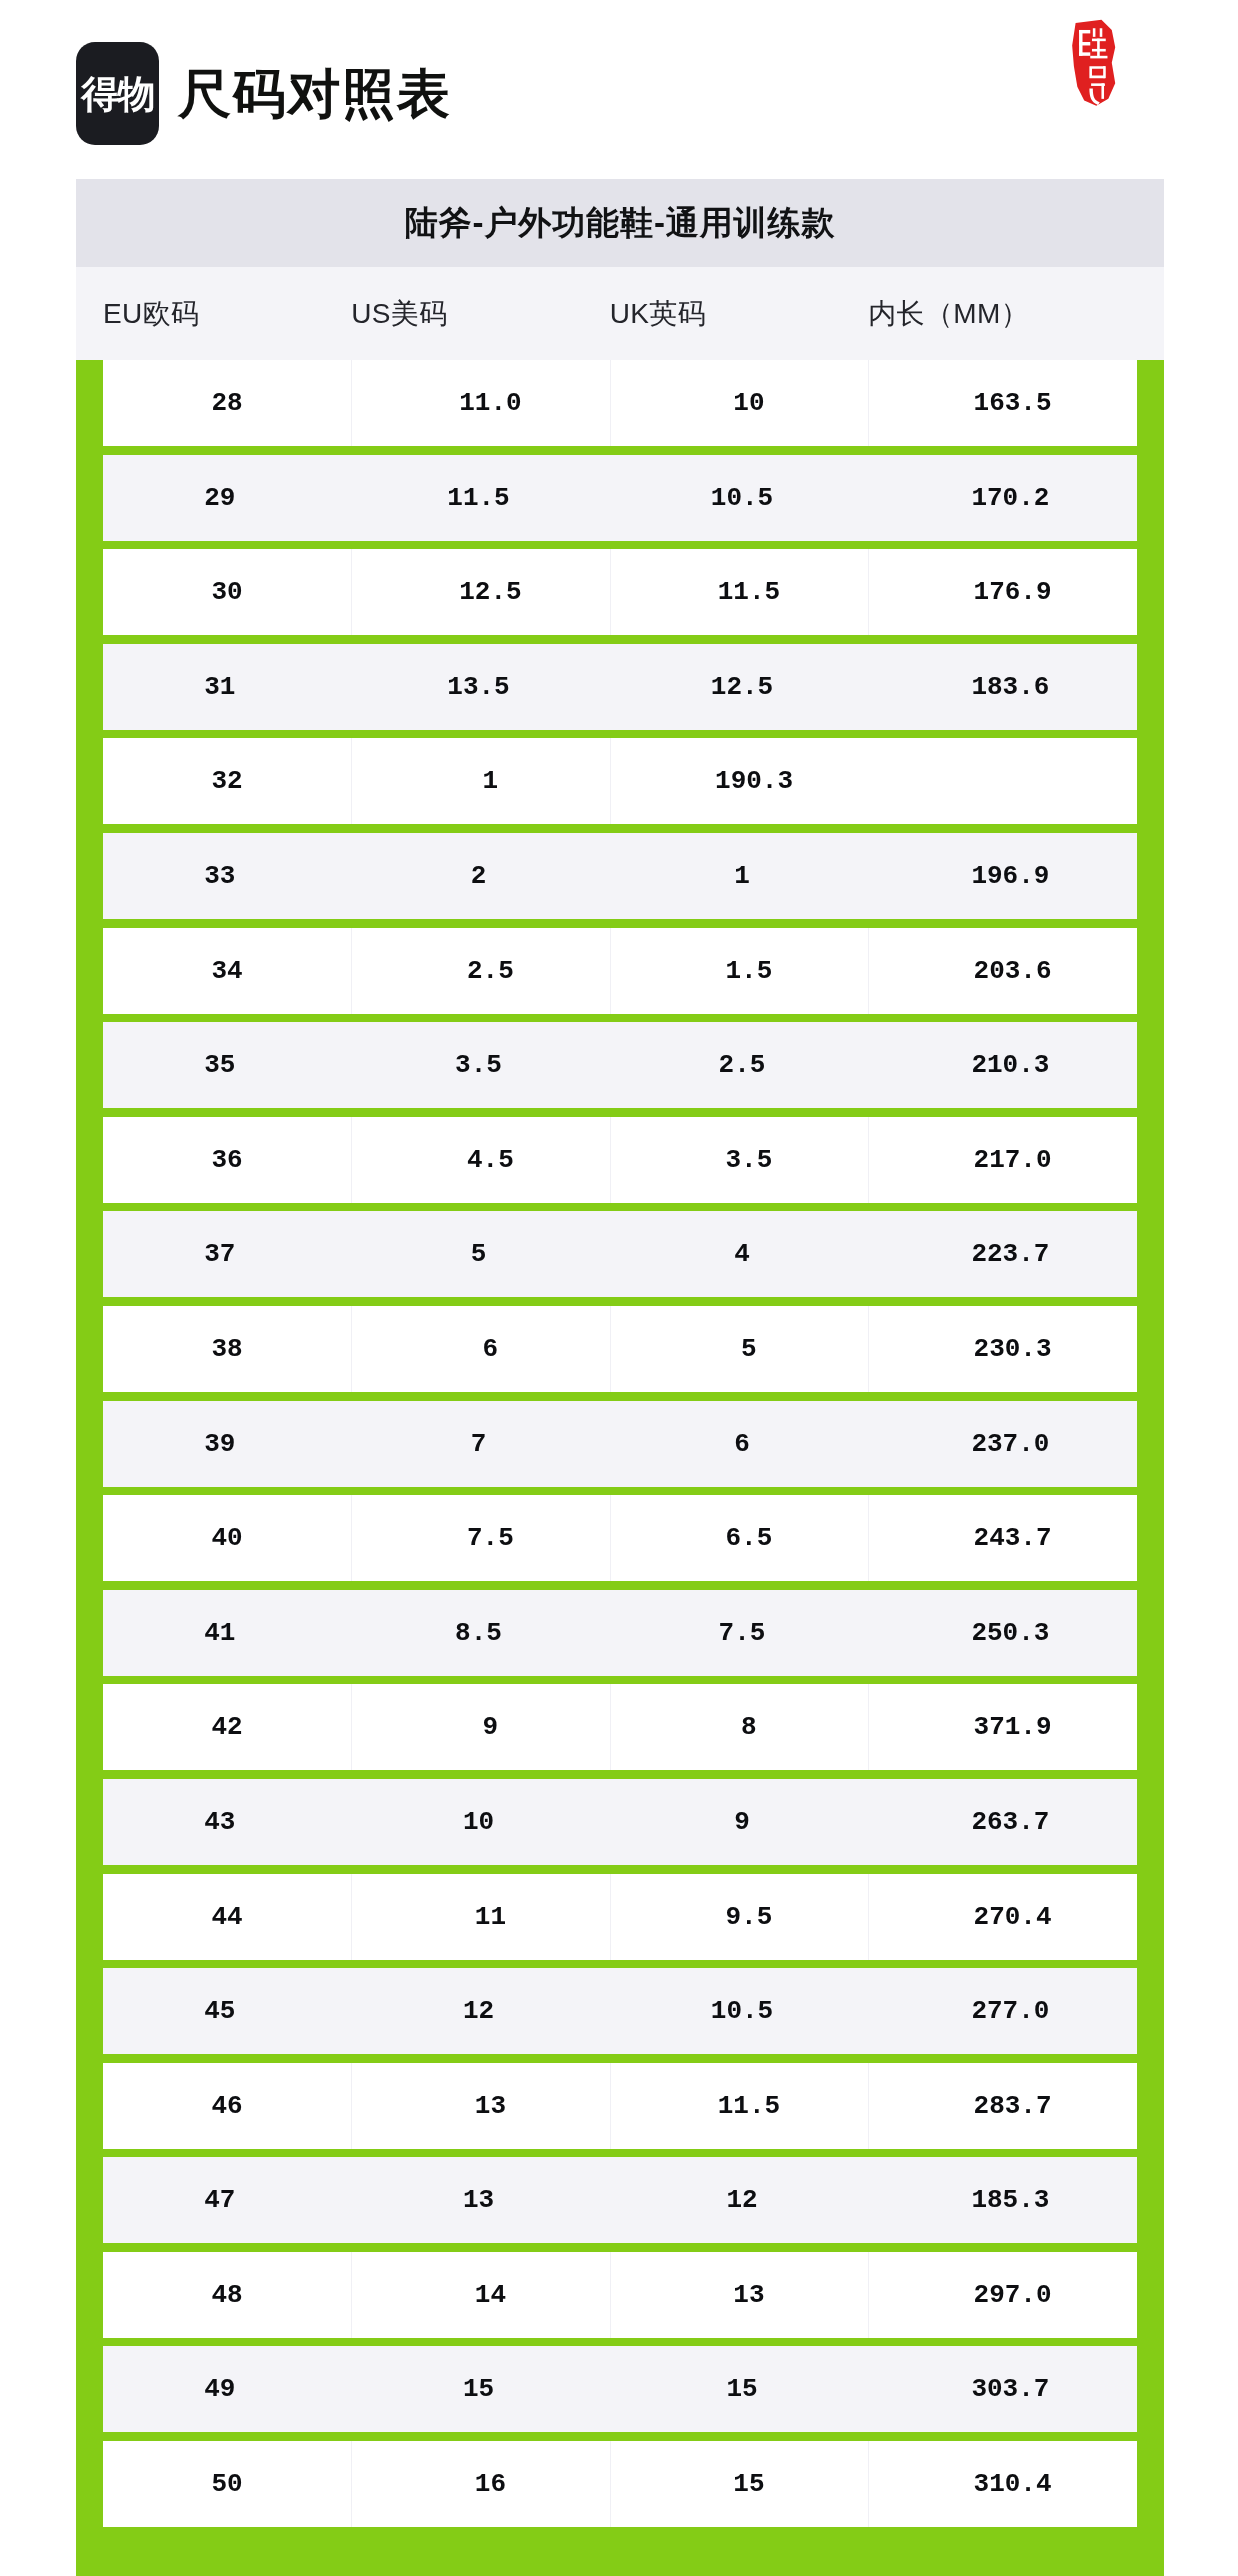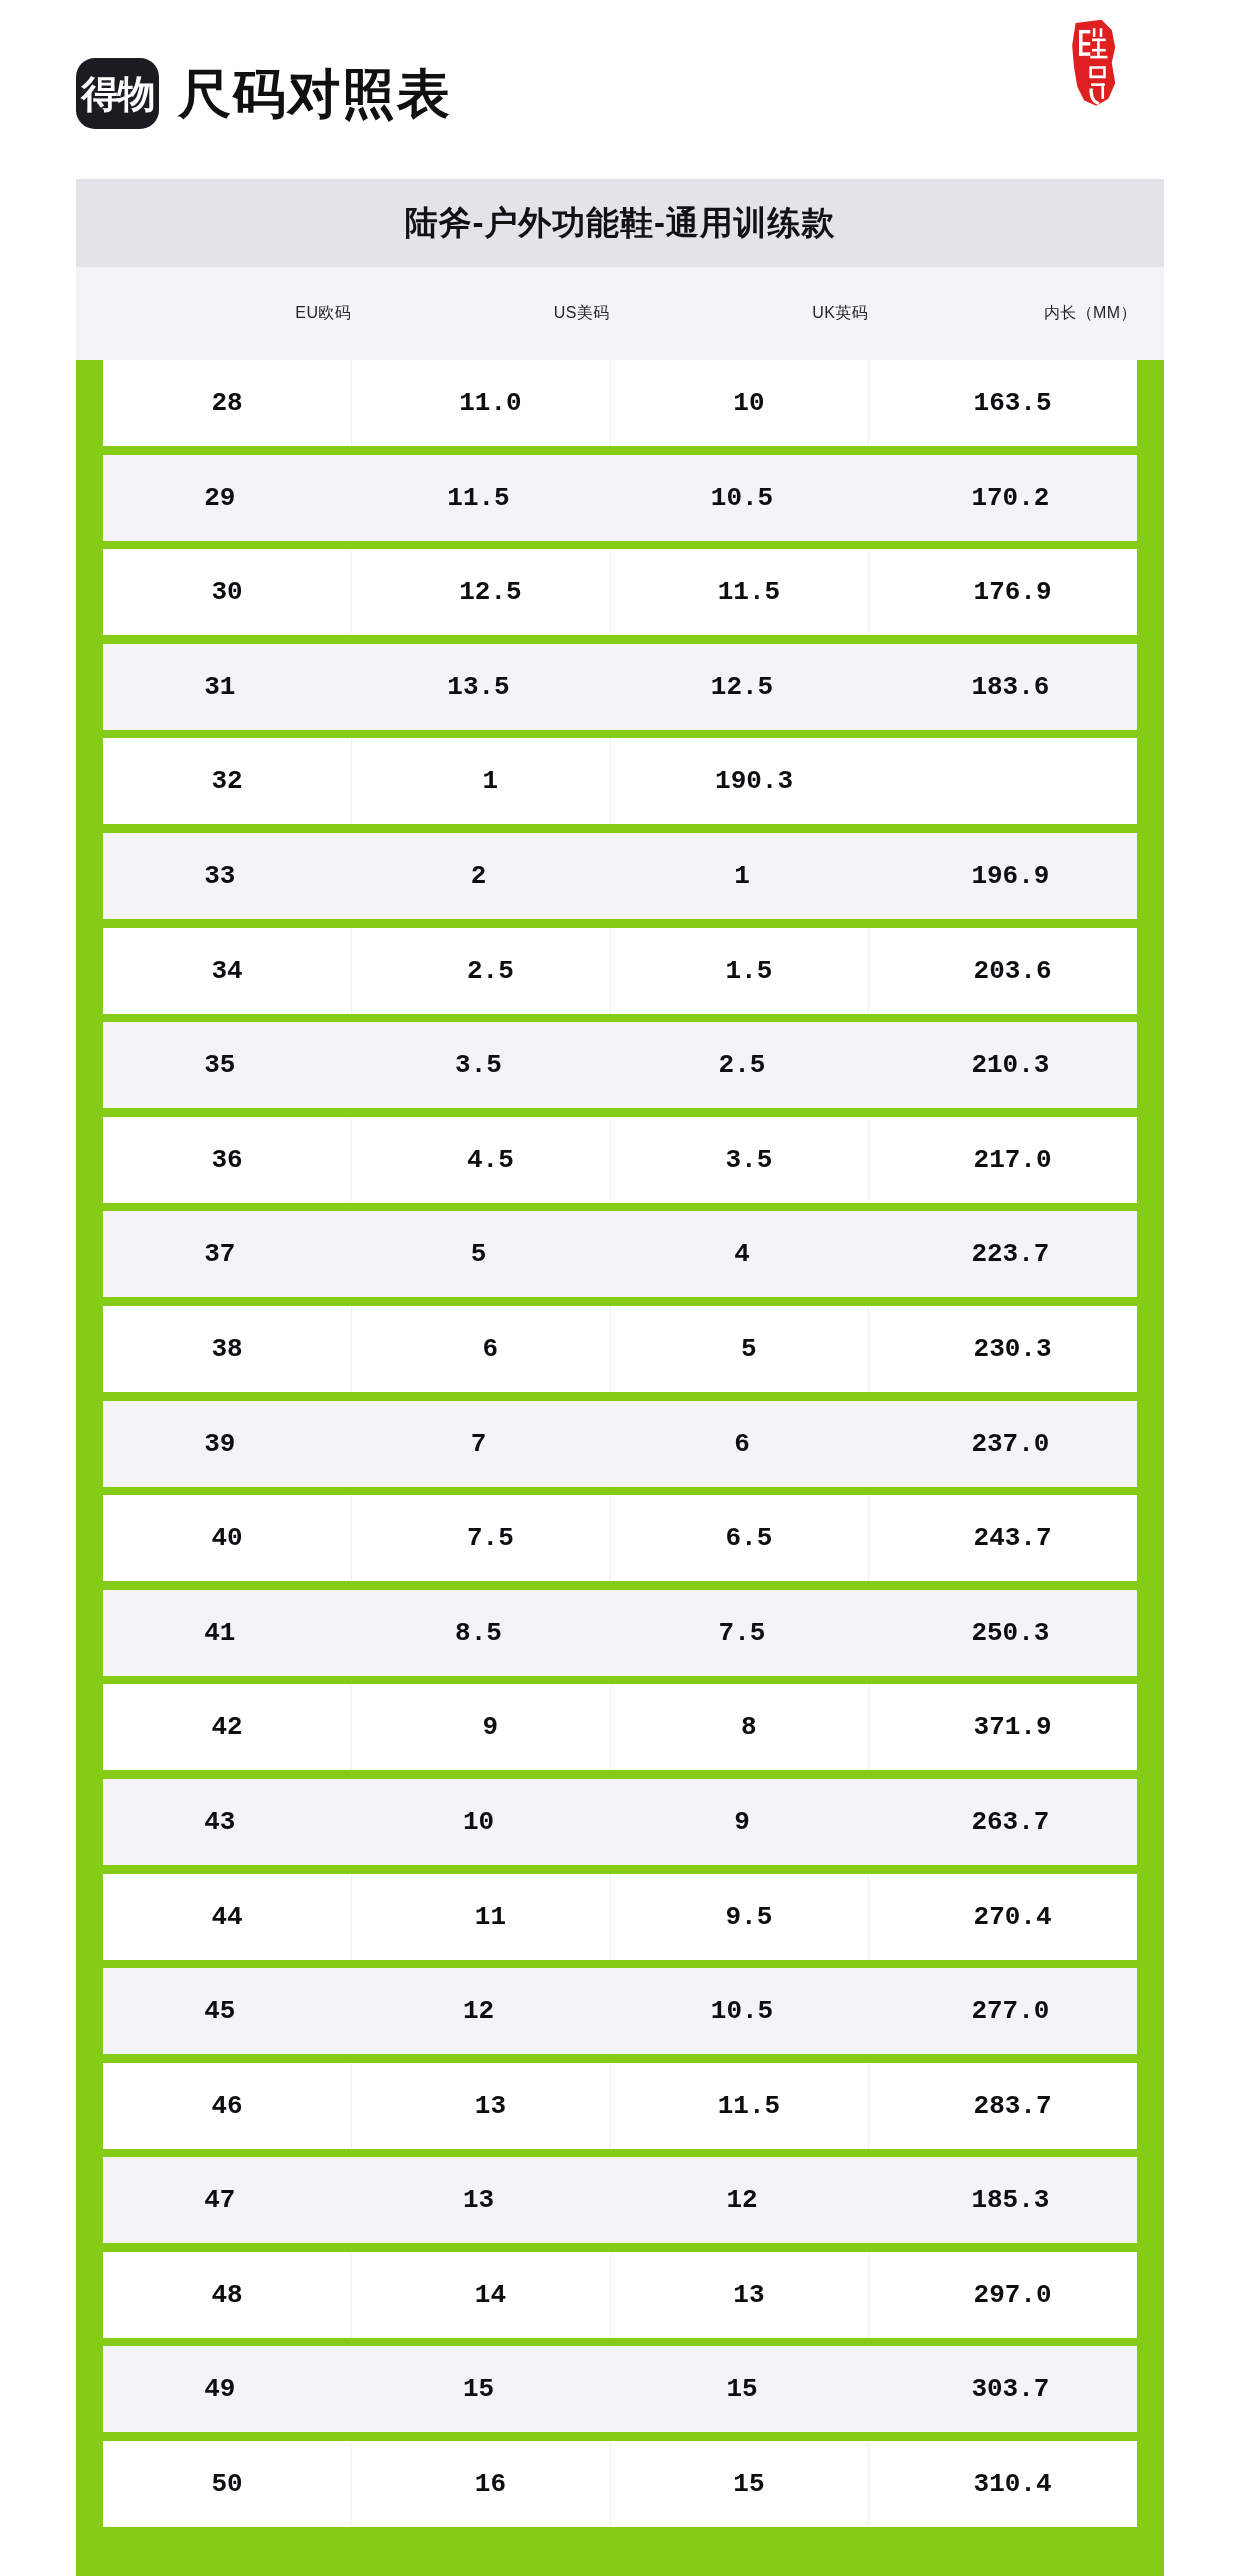--- a/index.html
+++ b/index.html
@@ -27,21 +27,21 @@
   }
 
   .brand-lockup {
     display: flex;
     align-items: center;
     gap: 19px;
   }
 
   .logo-badge {
     width: 83px;
-    height: 71px;
+    height: 103px;
     border-radius: 19px;
     background: #1b1c21;
     color: #ffffff;
     display: flex;
     align-items: center;
     justify-content: center;
     font-size: 38px;
     font-weight: 700;
     letter-spacing: -1.7px;
     line-height: 1;
@@ -92,24 +92,24 @@
 
   .col-head {
     display: flex;
     height: 93px;
     align-items: center;
     background: #f4f4f8;
     padding: 0 27px;
   }
 
   .col-head .cell {
-    font-size: 16px;
+    font-size: 28px;
     font-weight: 400;
     color: #24252b;
-    text-align: right;
+    text-align: left;
     letter-spacing: 0.4px;
   }
 
   .rows { padding: 0 27px; }
 
   .row {
     display: flex;
     align-items: flex-end;
     height: 86px;
     margin-bottom: 8.6px;

